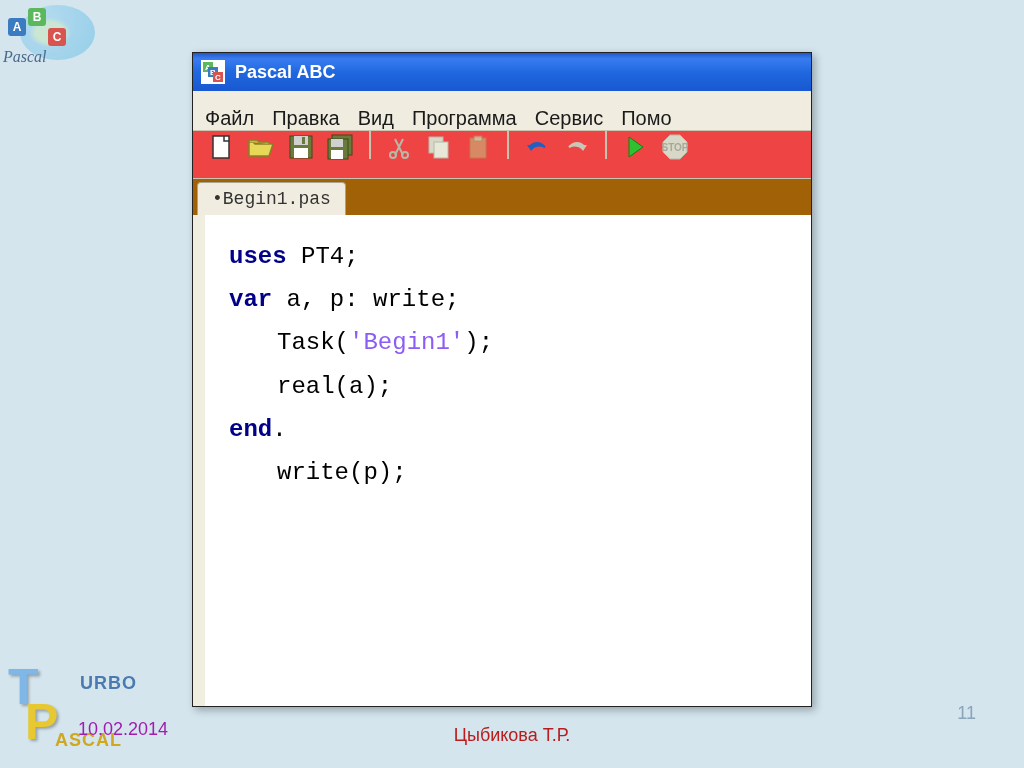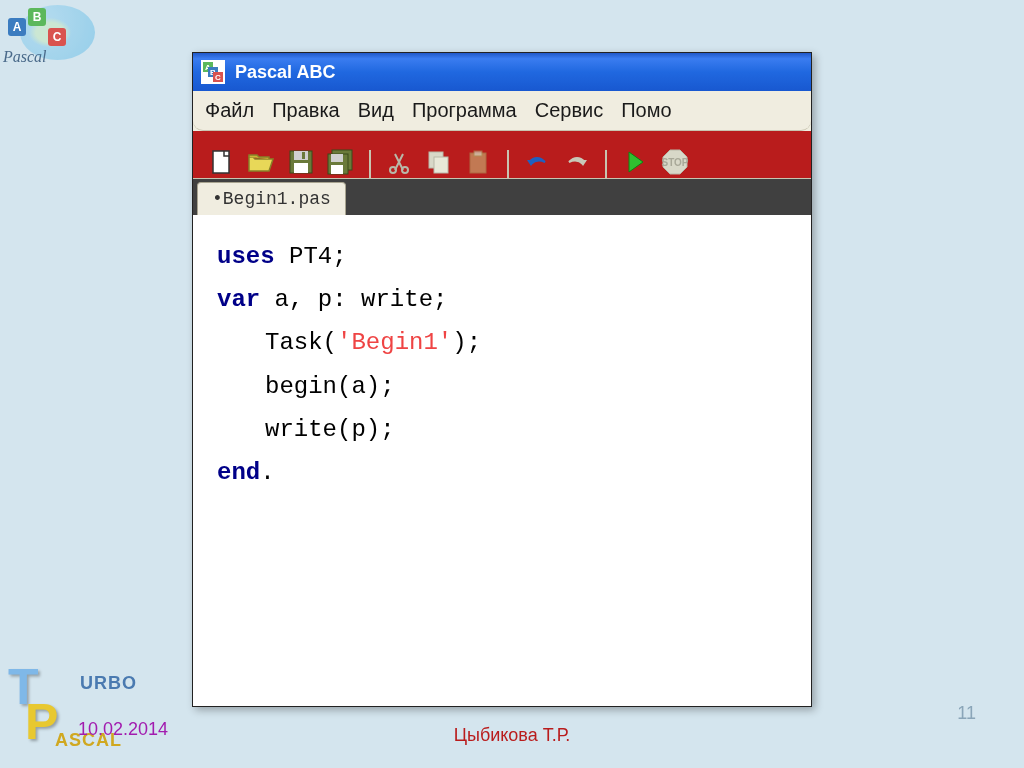--- a/index.html
+++ b/index.html
@@ -145,58 +145,57 @@
       display: flex;
       align-items: center;
       justify-content: center;
     }
     
     .menubar {
       height: 40px;
       background: #f0ede0;
       border-bottom: 1px solid #c8c4b0;
       display: flex;
-      align-items: center;
+      align-items: flex-end;
       padding: 0 12px;
       gap: 18px;
-      border-radius: 10px;
     }
     .menu-item {
       font-size: 20px;
       color: #1a1a1a;
       cursor: pointer;
     }
     
     .toolbar {
       height: 48px;
-      background: #b91c1c;
+      background: #ef4444;
       border-bottom: 1px solid #c8c4b0;
       display: flex;
-      align-items: flex-end;
+      align-items: flex-start;
       padding: 0 12px;
       gap: 8px;
     }
     .tool-btn {
       width: 32px;
       height: 32px;
       display: flex;
       align-items: center;
       justify-content: center;
       cursor: pointer;
     }
     .tool-sep {
       width: 2px;
       height: 28px;
       background: #c8c4b0;
       margin: 0 4px;
     }
     
     .tabbar {
       height: 36px;
-      background: #404040;
+      background: #a16207;
       display: flex;
       align-items: flex-end;
       padding: 0 4px;
     }
     .tab {
       background: #f0ede0;
       border: 1px solid #a8a490;
       border-bottom: none;
       padding: 6px 14px;
       font-size: 18px;
@@ -206,27 +205,28 @@
     }
     
     .editor {
       background: white;
       height: calc(100% - 38px - 40px - 48px - 36px);
       padding: 20px 24px;
       font-family: "Courier New", monospace;
       font-size: 24px;
       line-height: 1.8;
       color: #000;
+      margin-left: 12px;
     }
     .kw {
       font-weight: bold;
       color: #000088;
     }
     .str {
-      color: #ef4444;
+      color: #8b5cf6;
     }
     .indent {
       display: inline-block;
       width: 48px;
     }
     
     
     .turbo-logo {
       position: absolute;
       bottom: 0;
@@ -407,23 +407,23 @@
   </div>
 
   <div class="tabbar">
     <div class="tab">•Begin1.pas</div>
   </div>
 
   <div class="editor">
     <div><span class="kw">uses</span><span> PT4;</span></div>
     <div><span class="kw">var</span><span> a, p: write;</span></div>
     <div><span class="indent"></span><span>Task(</span><span class="str">'Begin1'</span><span>);</span></div>
-    <div><span class="indent"></span><span>begin(a);</span></div>
+    <div><span class="indent"></span><span>real(a);</span></div>
+    <div><span class="kw">end</span><span>.</span></div>
     <div><span class="indent"></span><span>write(p);</span></div>
-    <div><span class="kw">end</span><span>.</span></div>
   </div>
 </div>
 
 <div class="turbo-logo">
   <div class="turbo-t">T</div>
   <div class="turbo-urbo">URBO</div>
   <div class="turbo-p">P</div>
   <div class="turbo-ascal">ASCAL</div>
 </div>
 

